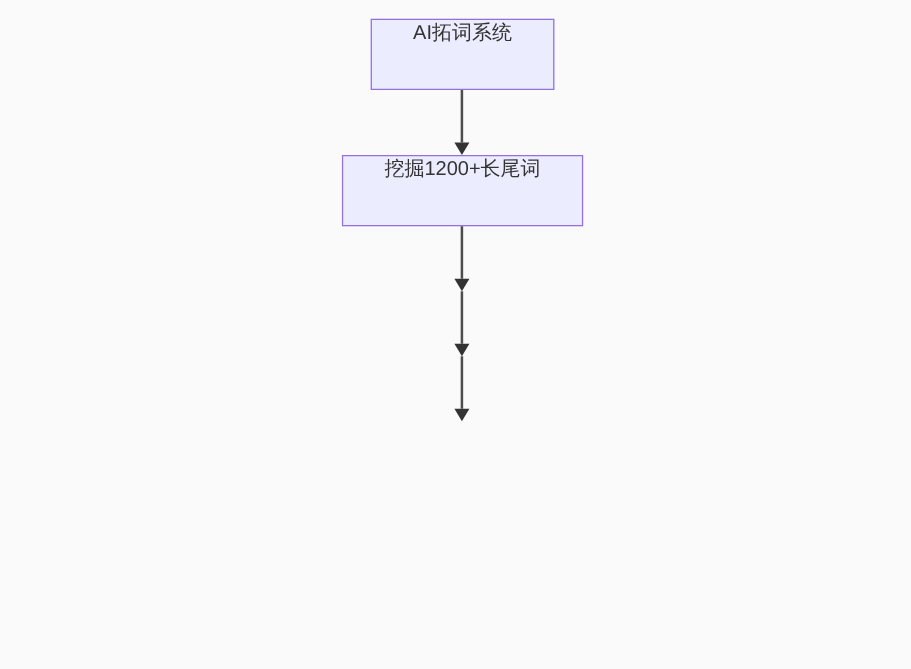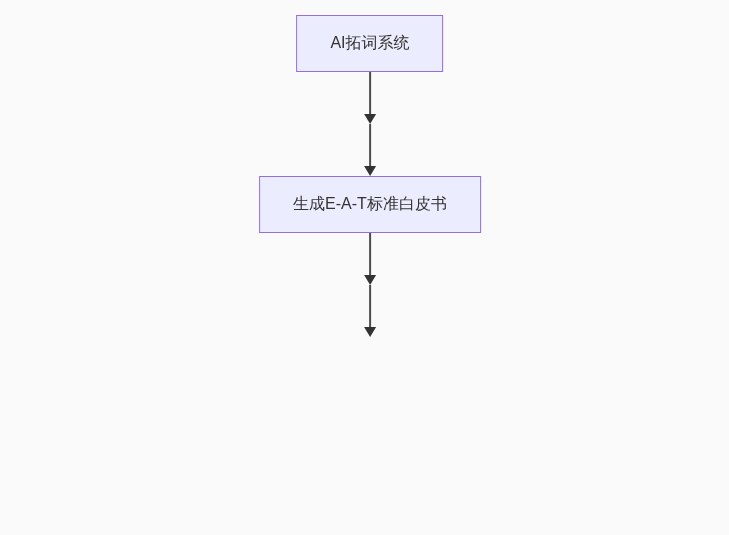--- a/index.html
+++ b/index.html
@@ -17,21 +17,21 @@
     flex-direction: column;
     align-items: center;
   }
 
   .node {
     background: #ECECFF;
     border: 1px solid #9370DB;
     height: 57px;
     padding: 0 33px;
     display: flex;
-    align-items: center;
+    align-items: flex-start;
     justify-content: center;
     white-space: nowrap;
   }
   .node span {
     font-size: 16px;
     color: #333333;
   }
 
   .arrow {
     height: 52px;
@@ -59,29 +59,29 @@
 
   <div class="node">
     <span>AI拓词系统</span>
   </div>
 
   <div class="arrow">
     <div class="line"></div>
     <div class="head"></div>
   </div>
 
+  <div class="node">
+    <span>挖掘1200+长尾词</span>
+  </div>
 
   <div class="arrow">
     <div class="line"></div>
     <div class="head"></div>
   </div>
 
-  <div class="node">
-    <span>生成E-A-T标准白皮书</span>
-  </div>
 
   <div class="arrow">
     <div class="line"></div>
     <div class="head"></div>
   </div>
 
 
   <div class="arrow">
     <div class="line"></div>
     <div class="head"></div>

